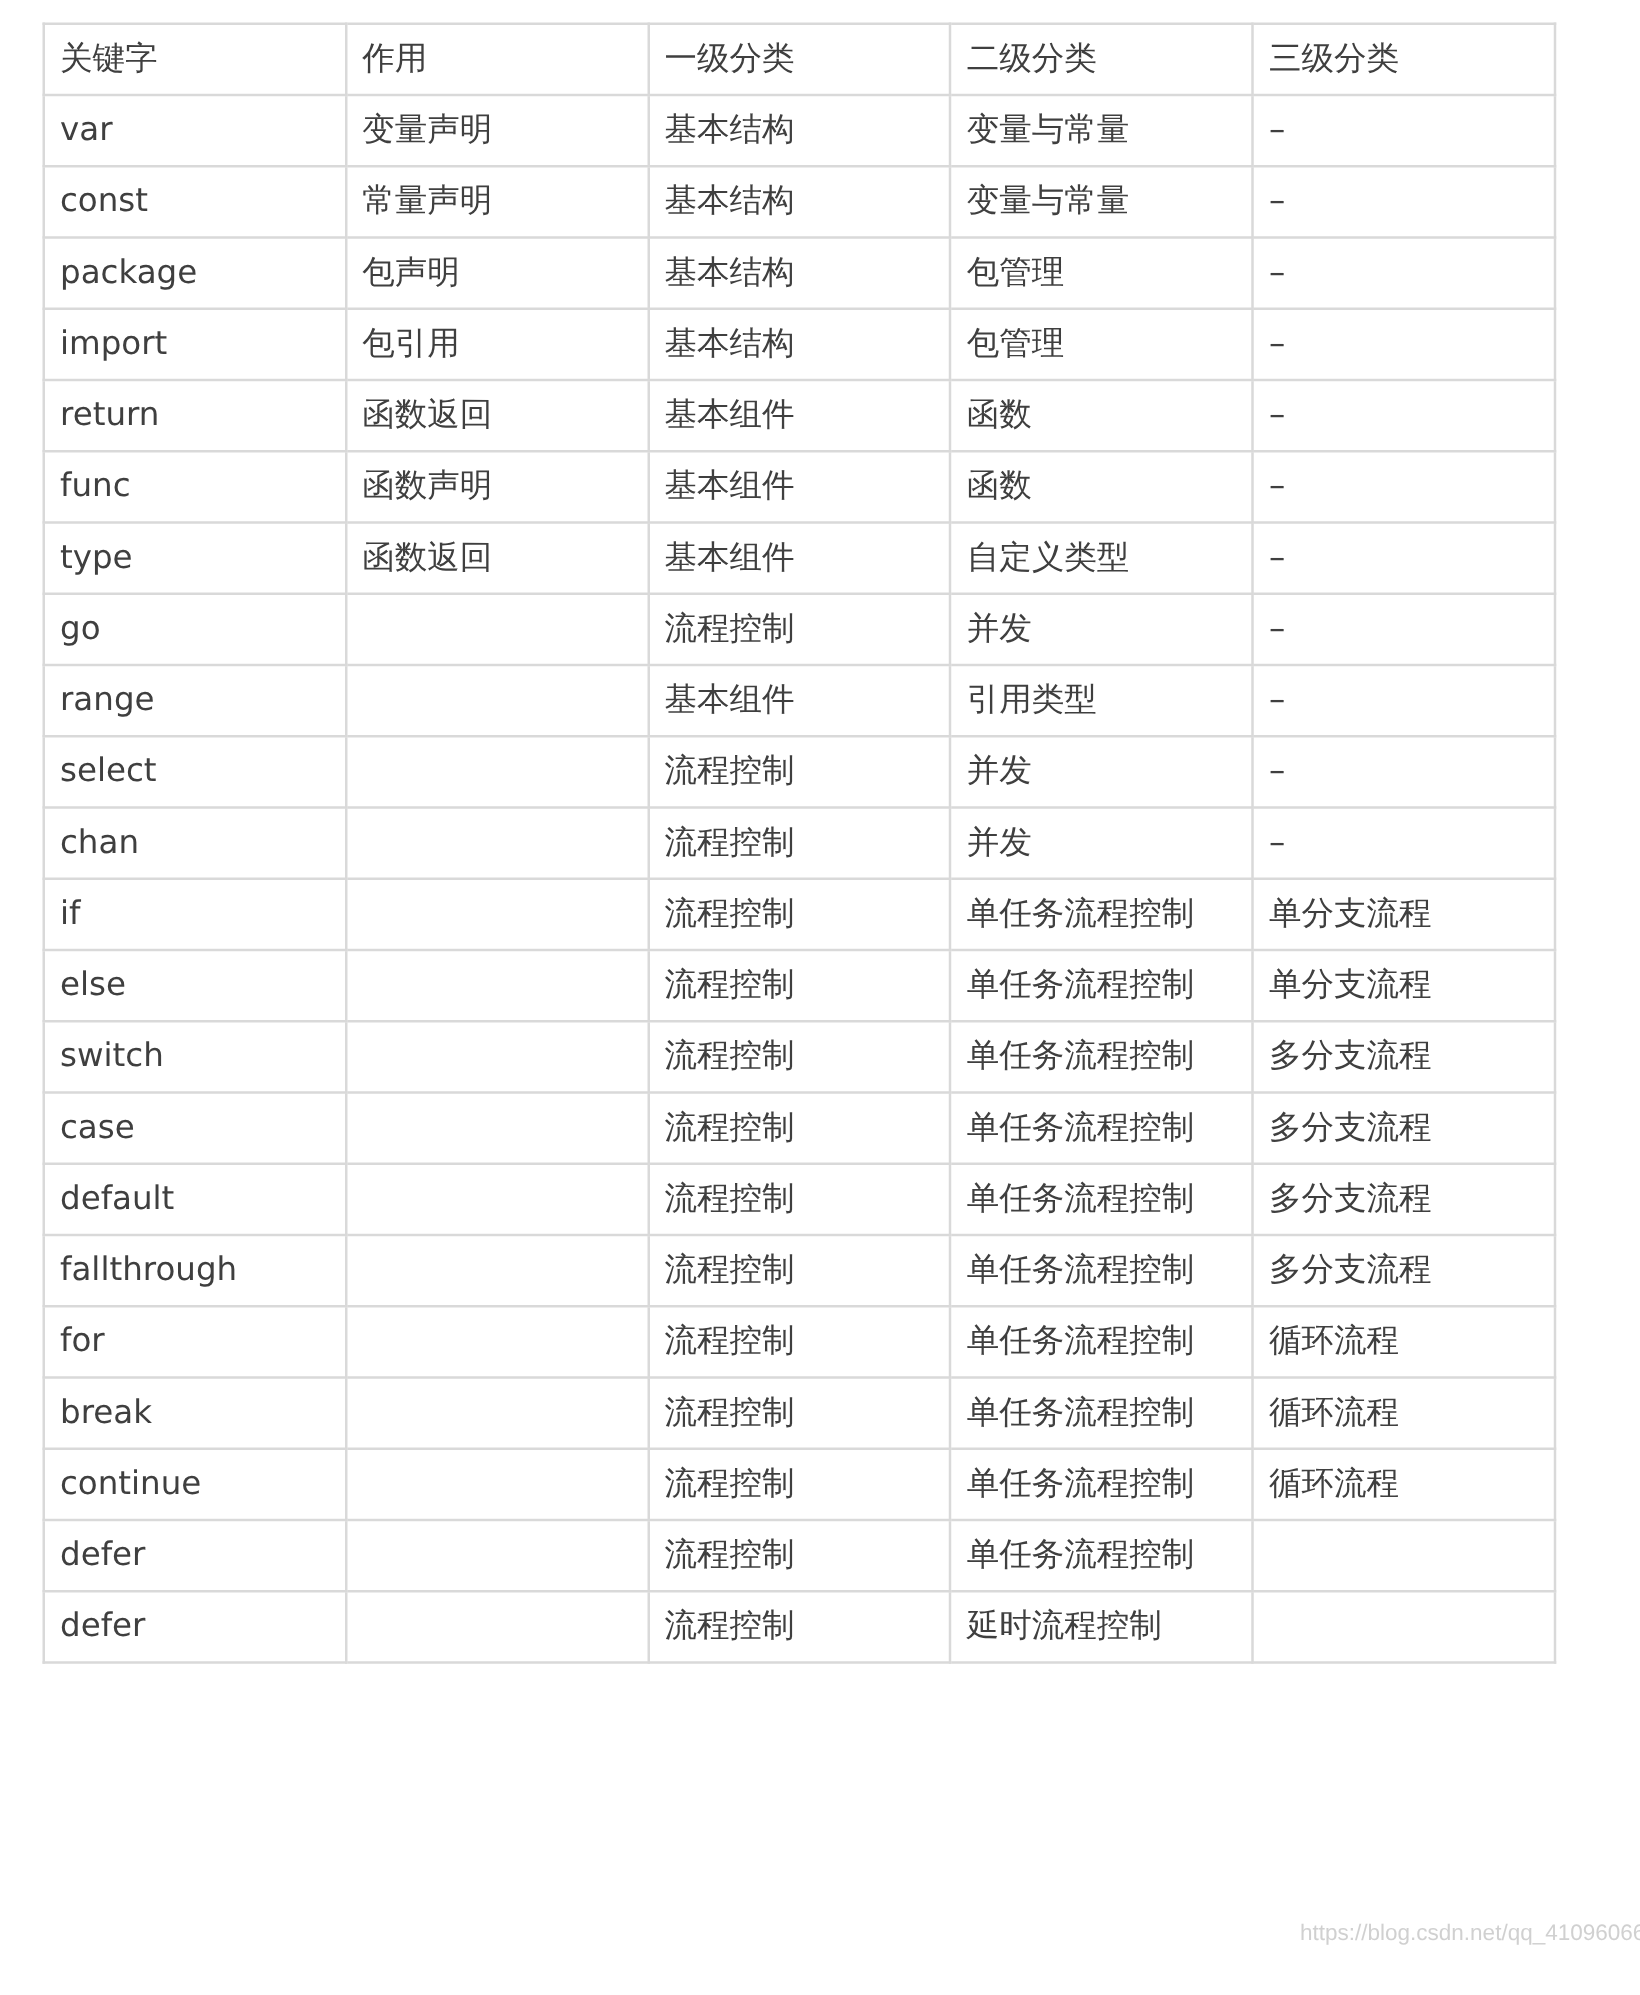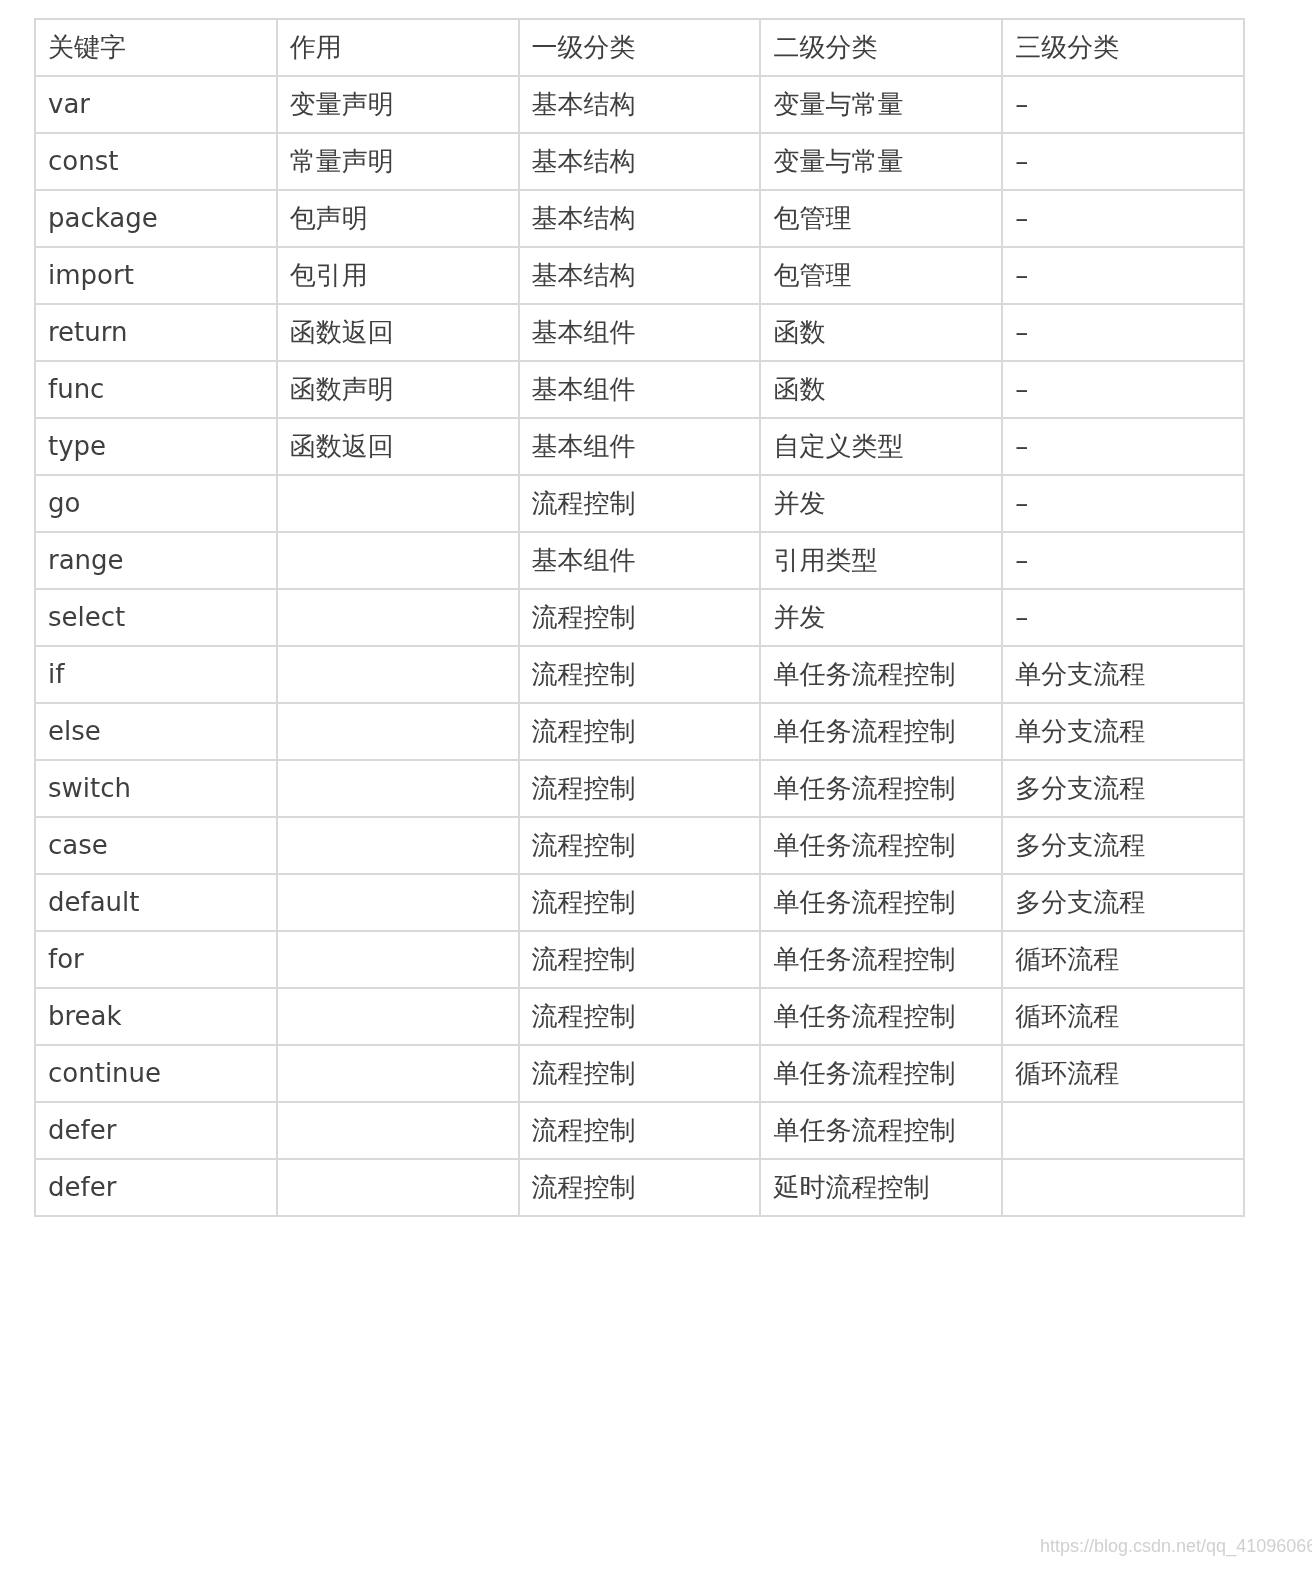--- a/index.html
+++ b/index.html
@@ -99,20 +99,27 @@
         <td>–</td>
       </tr>
       <tr>
         <td>select</td>
         <td></td>
         <td>流程控制</td>
         <td>并发</td>
         <td>–</td>
       </tr>
       <tr>
+        <td>chan</td>
+        <td></td>
+        <td>流程控制</td>
+        <td>并发</td>
+        <td>–</td>
+      </tr>
+      <tr>
         <td>if</td>
         <td></td>
         <td>流程控制</td>
         <td>单任务流程控制</td>
         <td>单分支流程</td>
       </tr>
       <tr>
         <td>else</td>
         <td></td>
         <td>流程控制</td>
@@ -128,20 +135,27 @@
       </tr>
       <tr>
         <td>case</td>
         <td></td>
         <td>流程控制</td>
         <td>单任务流程控制</td>
         <td>多分支流程</td>
       </tr>
       <tr>
         <td>default</td>
+        <td></td>
+        <td>流程控制</td>
+        <td>单任务流程控制</td>
+        <td>多分支流程</td>
+      </tr>
+      <tr>
+        <td>fallthrough</td>
         <td></td>
         <td>流程控制</td>
         <td>单任务流程控制</td>
         <td>多分支流程</td>
       </tr>
       <tr>
         <td>for</td>
         <td></td>
         <td>流程控制</td>
         <td>单任务流程控制</td>

